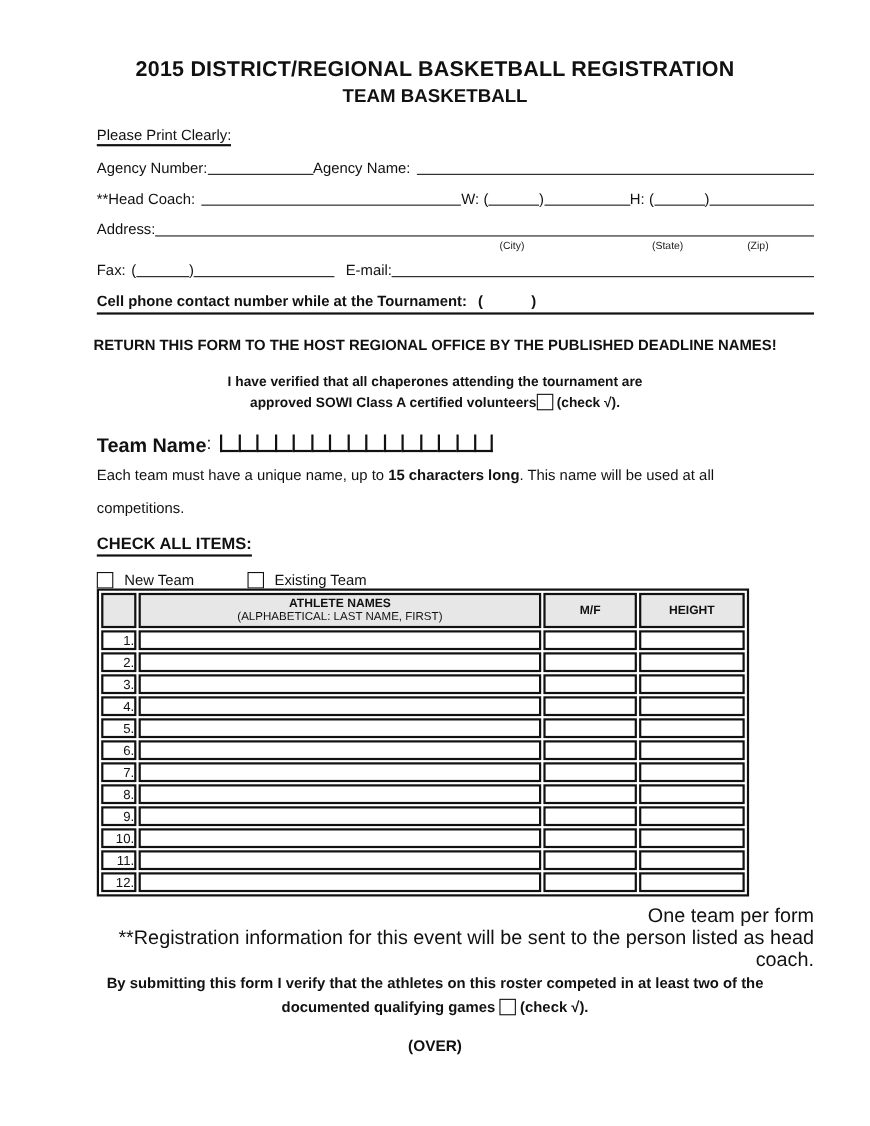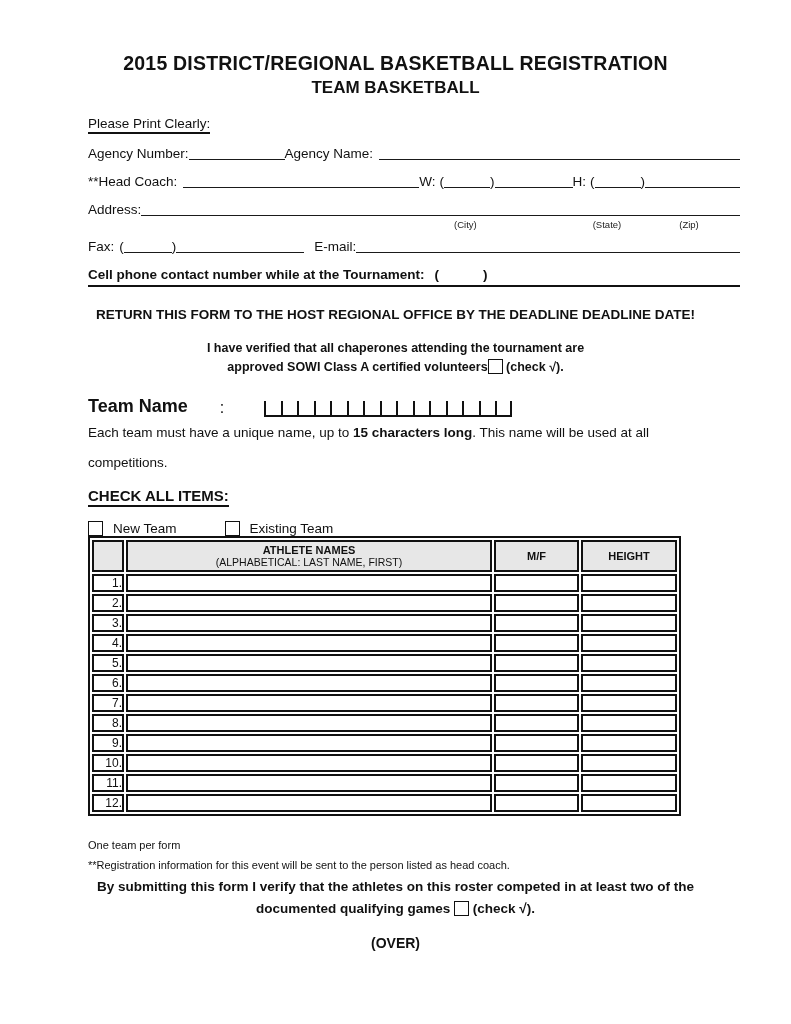--- a/index.html
+++ b/index.html
@@ -35,21 +35,21 @@
     font-size:13.5px; font-weight:bold; border-bottom:2px solid var(--ink); white-space:nowrap; }
   .cell-line .nb { border-bottom:none; }
 
   .return-notice { margin-top:20px; font-size:13.5px; font-weight:bold; }
 
   .chaperone { margin-top:17px; font-size:12.5px; font-weight:bold; line-height:19px; }
 
   .cb { display:inline-block; width:15px; height:15px; border:1.7px solid var(--ink);
     background:#fff; vertical-align:-3px; }
 
-  .team-name-row { margin-top:19px; display:flex; align-items:flex-end;gap:32px; }
+  .team-name-row { margin-top:19px; display:flex; align-items:flex-start; }
   .team-name-label { font-size:18px; font-weight:bold; }
   .team-name-colon { font-size:16px; margin-right:8px; }
   .tn-cells { display:inline-flex; }
   .tn-cell { width:16.5px; height:16px; border-left:2px solid var(--ink);
     border-bottom:2.4px solid var(--ink); }
   .tn-cell:last-child { border-right:2px solid var(--ink); }
 
   .team-desc { margin-top:8px; font-size:13.5px; }
   .team-desc b { font-weight:bold; }
   .team-desc-2 { margin-top:15px; font-size:13.5px; }
@@ -65,21 +65,21 @@
   table.roster { border-collapse:separate; border-spacing:2px;
     border:2px solid var(--ink); table-layout:fixed; width:591px; background:#fff; }
   table.roster th, table.roster td { border:2px solid var(--ink); padding:0; }
   table.roster th { background:var(--table-header-bg); font-size:11px; height:32px;
     text-align:center; vertical-align:middle; }
   .th-l1 { font-weight:bold; }
   .th-l2 { font-weight:normal; font-size:10.5px; }
   table.roster td { height:17px; font-size:12px; background:#fff; }
   td.c-num { text-align:right; padding-right:5px; }
 
-  .footnote { font-size:11px; line-height:20px; margin-top:19px; }
+  .footnote { font-size:18px; line-height:20px; margin-top:7px;text-align:right; }
 
   .verify { margin-top:1px; font-size:13.5px; font-weight:bold; line-height:22px; }
 
   .over { margin-top:15px; font-size:14px; font-weight:bold; }
 </style>
 </head>
 <body>
 
 <div class="page">
 
@@ -145,21 +145,21 @@
     <div class="cell-line">
       <span>Cell phone contact number while at the Tournament:</span>
       <span class="sp nb" style="width:10px"></span>
       <span>(</span>
       <span class="sp nb" style="width:44px"></span>
       <span>)</span>
       <span class="grow nb"></span>
     </div>
   </div>
 
-  <div class="centered return-notice">RETURN THIS FORM TO THE HOST REGIONAL OFFICE BY THE DEADLINE DEADLINE DATE!</div>
+  <div class="centered return-notice">RETURN THIS FORM TO THE HOST REGIONAL OFFICE BY THE PUBLISHED DEADLINE NAMES!</div>
 
   <div class="centered chaperone">
     <div>I have verified that all chaperones attending the tournament are</div>
     <div>
       <span>approved SOWI Class A certified volunteers</span><span class="cb"></span>
       <span>(check √).</span>
     </div>
   </div>
 
   <div class="content">

